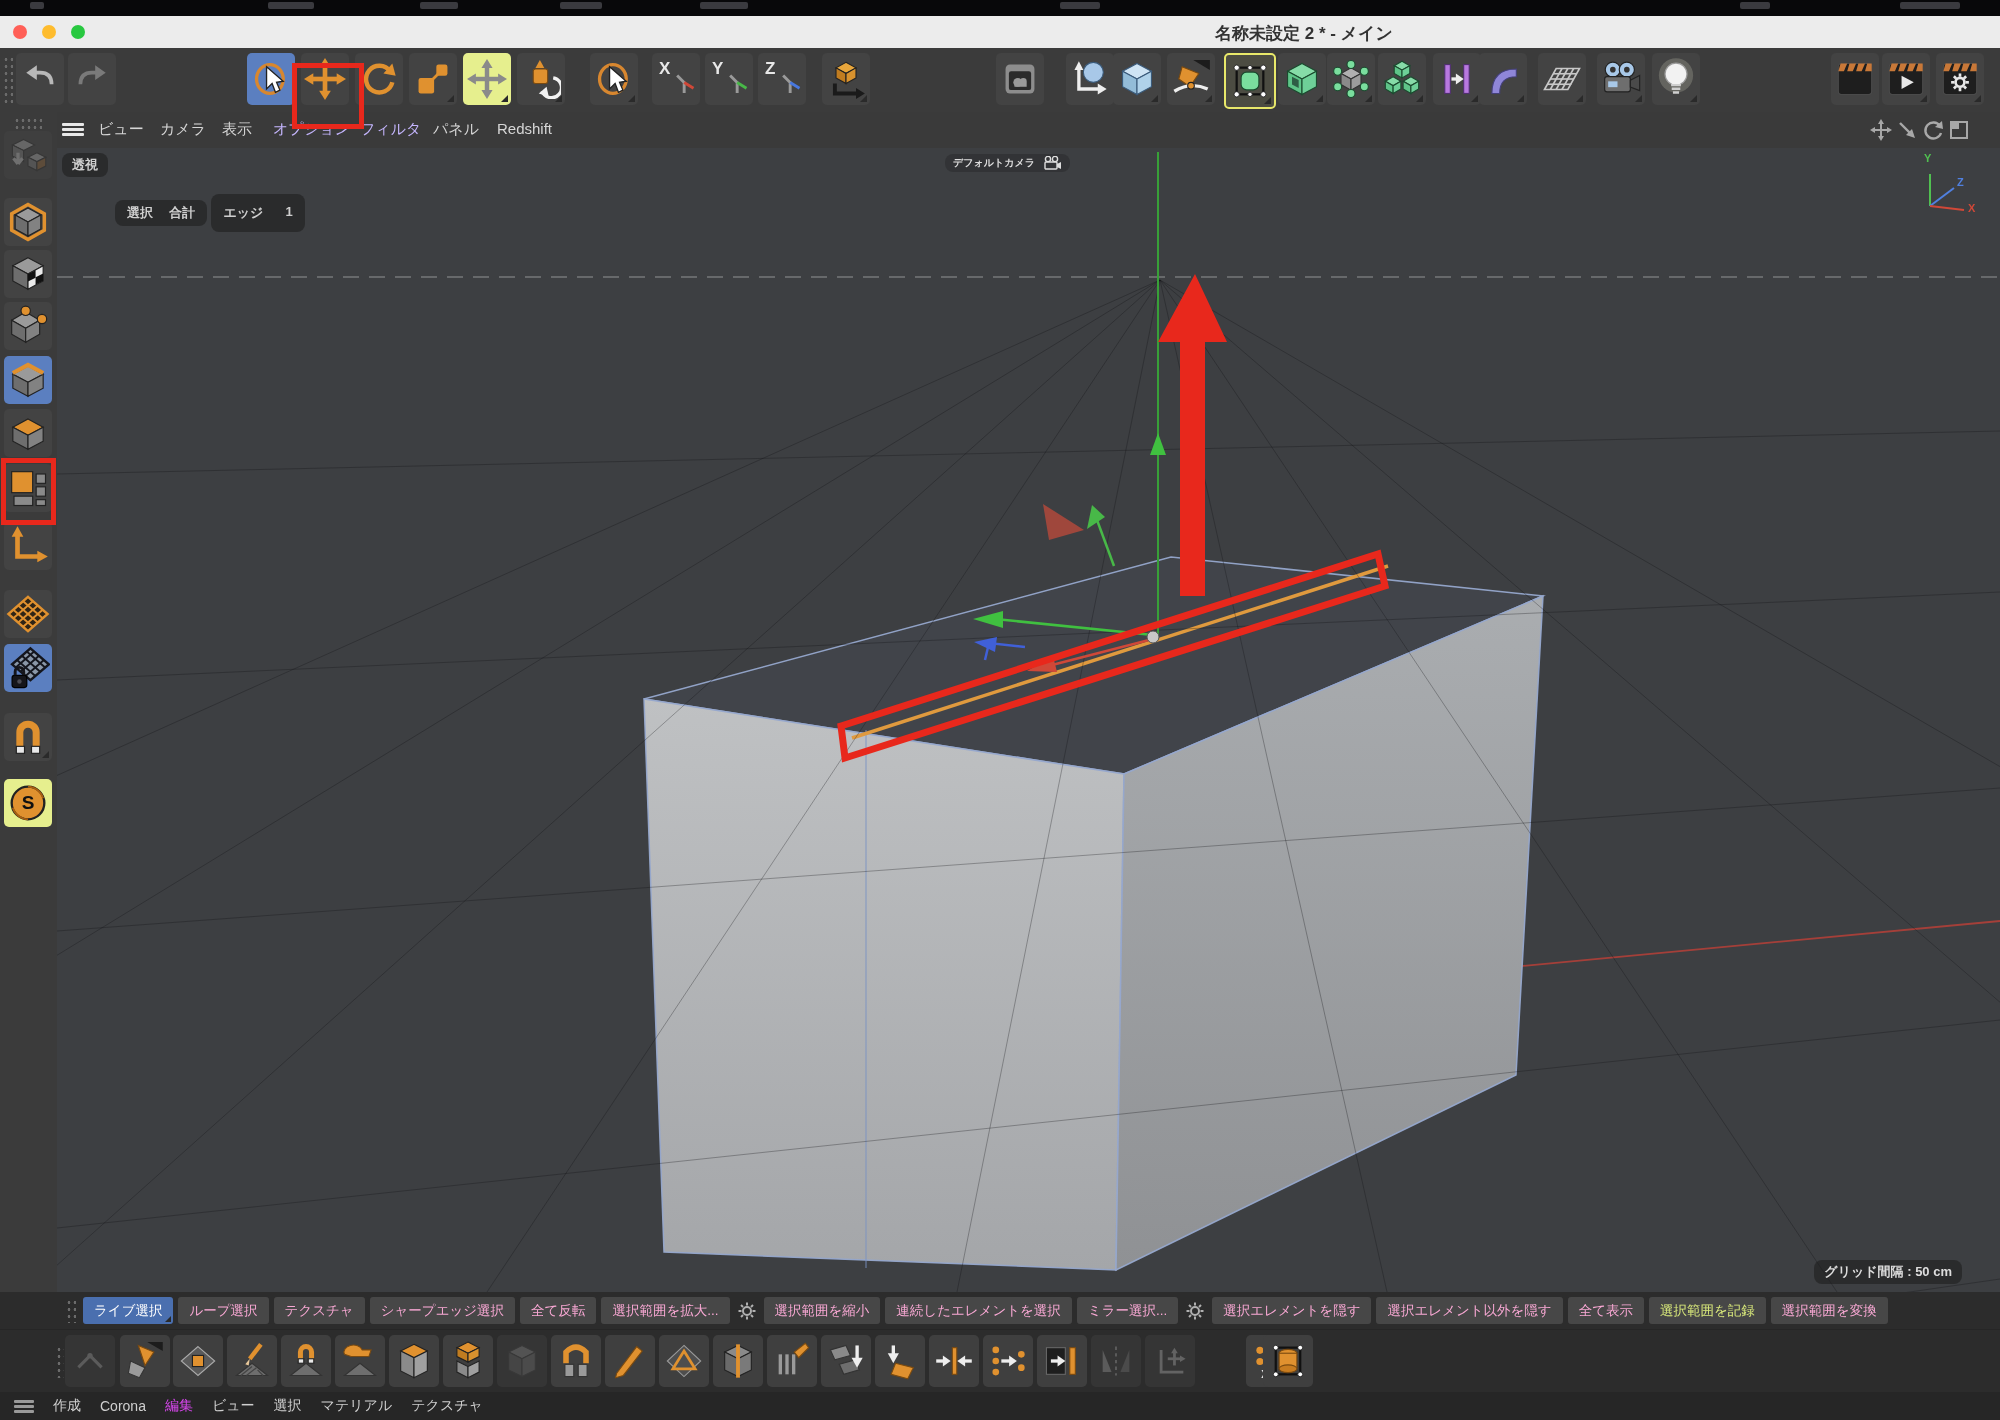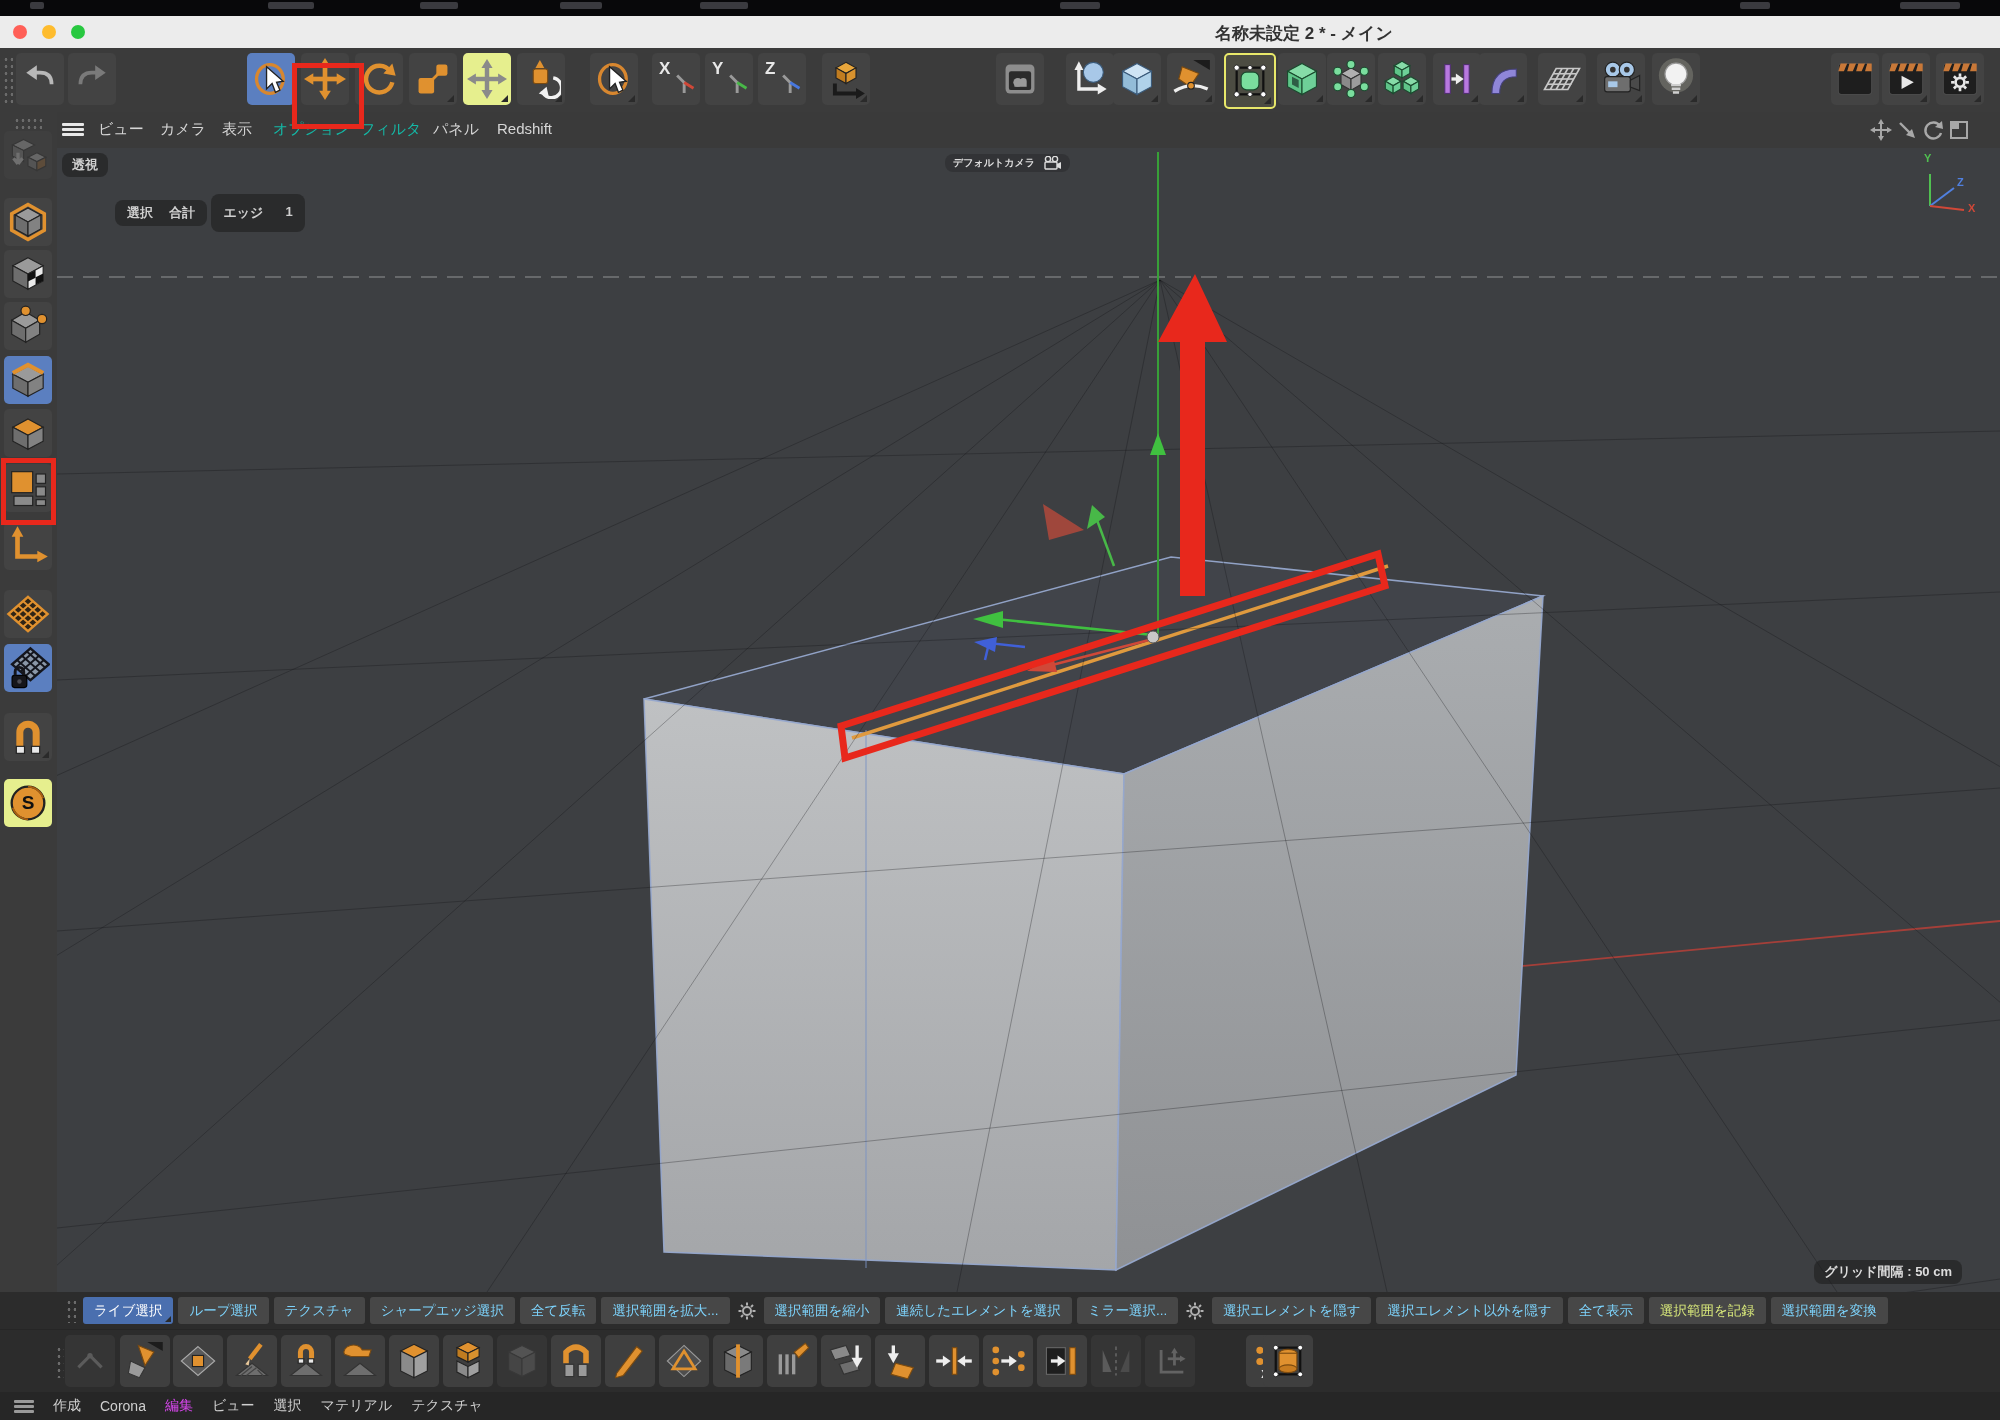--- a/index.html
+++ b/index.html
@@ -25,33 +25,33 @@
   .dots{background-image:radial-gradient(circle,#6b6b6b 1.2px,transparent 1.6px);background-size:6px 7px;}
   
   #sidebar{left:0;top:112px;width:57px;height:1180px;background:#3b3b3b;border-right:1px solid #2f2f2f;}
   .stile{position:absolute;left:4px;width:48px;height:48px;background:#434343;border-radius:5px;
         display:flex;align-items:center;justify-content:center;}
   .stile.blue{background:#5b7fc0;}
   .stile.yellow{background:#e6ef8e;}
   
   #vpmenu{left:57px;top:112px;width:1943px;height:36px;background:#3a3a3a;border-bottom:1px solid #2c2c2c;}
   .vmi{position:absolute;top:8px;font-size:15px;color:#d6d6d6;cursor:default;}
-  .vmi.hl{color:#14b8a6;}
+  .vmi.hl{color:#c4b5fd;}
   #viewport{left:57px;top:148px;width:1943px;height:1144px;background:#3d3f42;overflow:hidden;}
   .hud{position:absolute;background:rgba(28,28,28,.55);border-radius:8px;color:#cfcfcf;font-size:13px;font-weight:bold;}
   #selinfo-head{display:flex;gap:16px;padding:4px 12px;}
   #selinfo-row{display:flex;gap:22px;padding:10px 12px;}
   #gridlabel{right:38px;bottom:8px;padding:3px 10px;color:#ddd;}
   #camlabel{left:888px;top:6px;display:flex;align-items:center;gap:7px;padding:2px 8px;background:rgba(0,0,0,.18);}
   .bar{height:3px;background:#e8e8e8;border-radius:1px;margin:2px 0;width:22px;}
   .bar.g{background:#9a9a9a;width:20px;}
   
   #cmdbar{left:0;top:1292px;width:2000px;height:38px;background:#2c2c2c;border-bottom:1px solid #262626;
           display:flex;align-items:center;gap:5px;padding-left:66px;box-sizing:border-box;}
-  .cbtn{height:27px;background:#474747;border-radius:3px;color:#7dd3fc;font-size:13.5px;
+  .cbtn{height:27px;background:#474747;border-radius:3px;color:#f9a8d4;font-size:13.5px;
         display:flex;align-items:center;padding:0 11px;position:relative;white-space:nowrap;}
   .cbtn.blue{background:#4a6faf;color:#fff;}
   .cbtn.ytext{color:#d8e87a;text-align:center;}
   .cbtn.first::after{content:"";position:absolute;right:2px;bottom:2px;border-left:6px solid transparent;
         border-bottom:6px solid #2a2a2a;}
   .gearbtn{width:24px;height:24px;display:flex;align-items:center;justify-content:center;}
   
   #toolsbar{left:0;top:1330px;width:2000px;height:62px;background:#2c2c2c;border-bottom:1px solid #1f1f1f;}
   .ttile{position:absolute;top:5px;width:50px;height:52px;background:#3f3f3f;border-radius:5px;
         display:flex;align-items:center;justify-content:center;flex-direction:column;}

